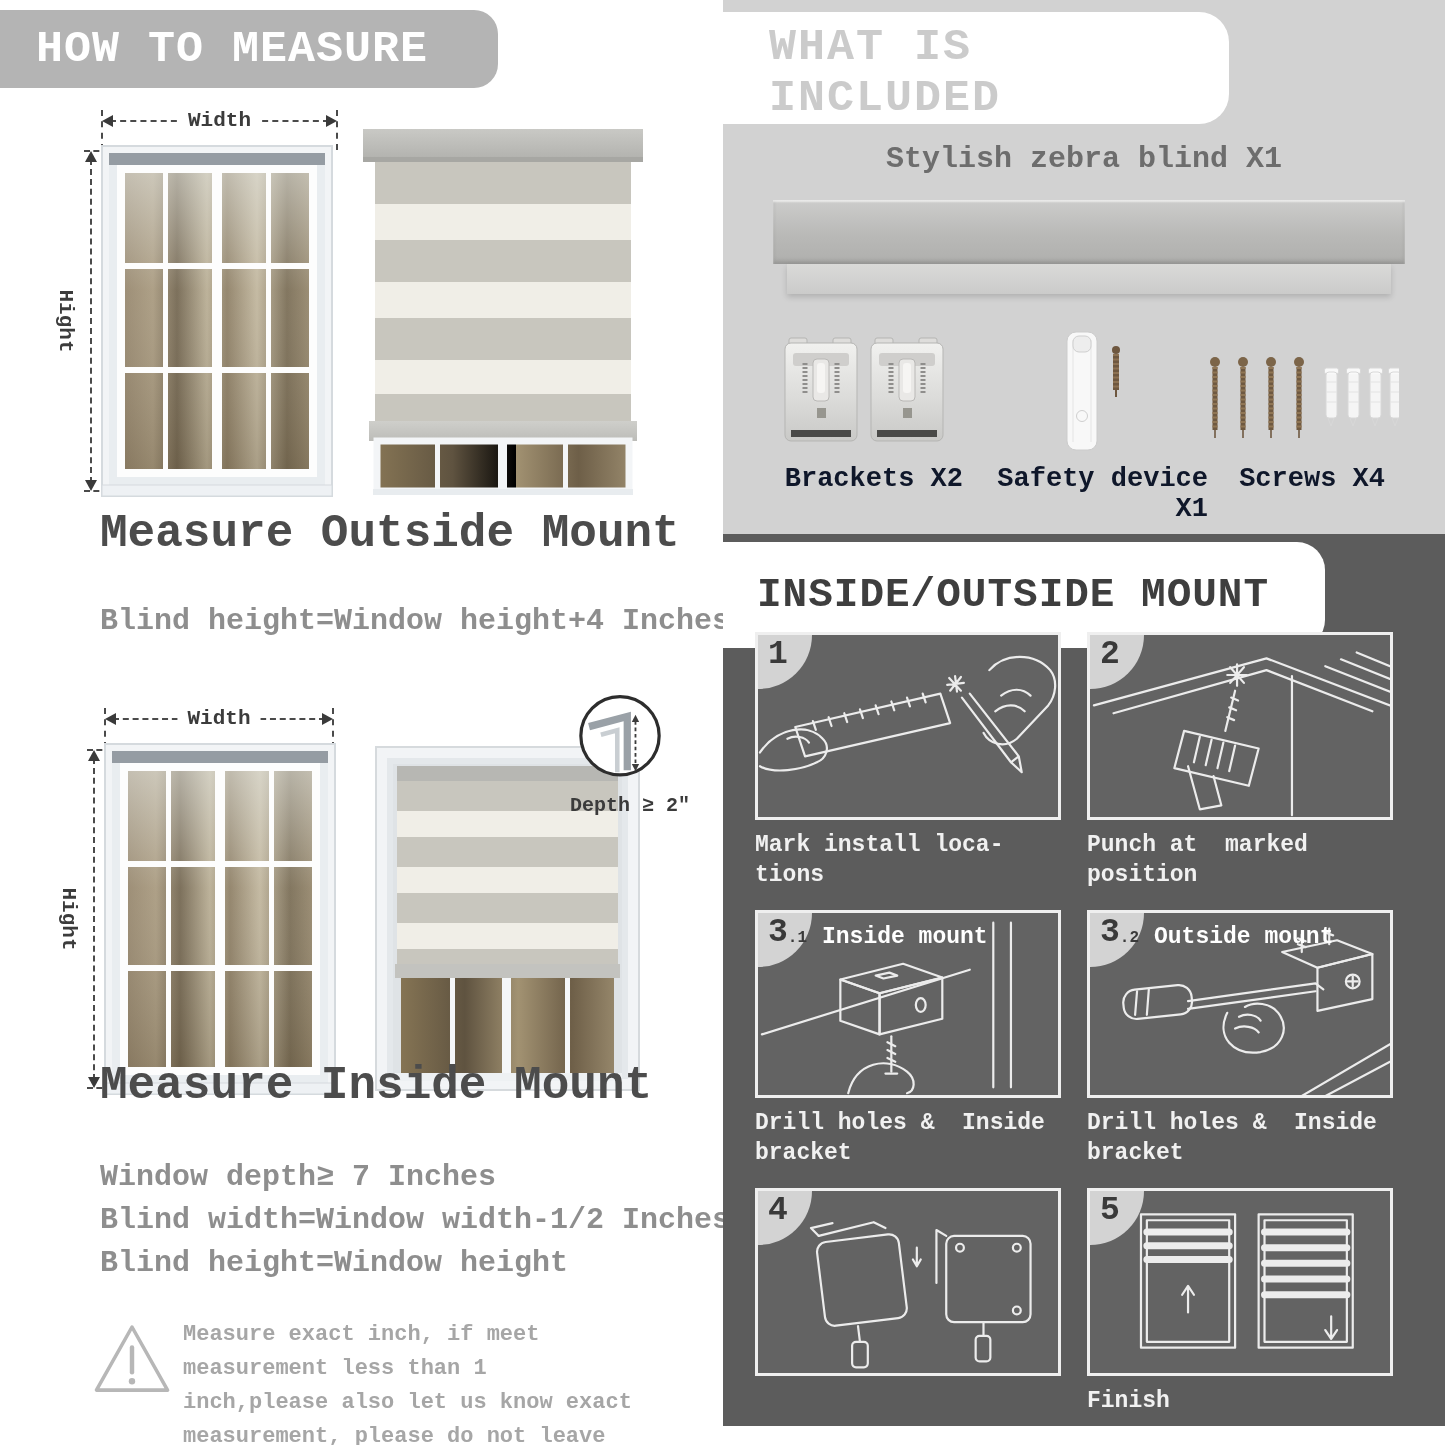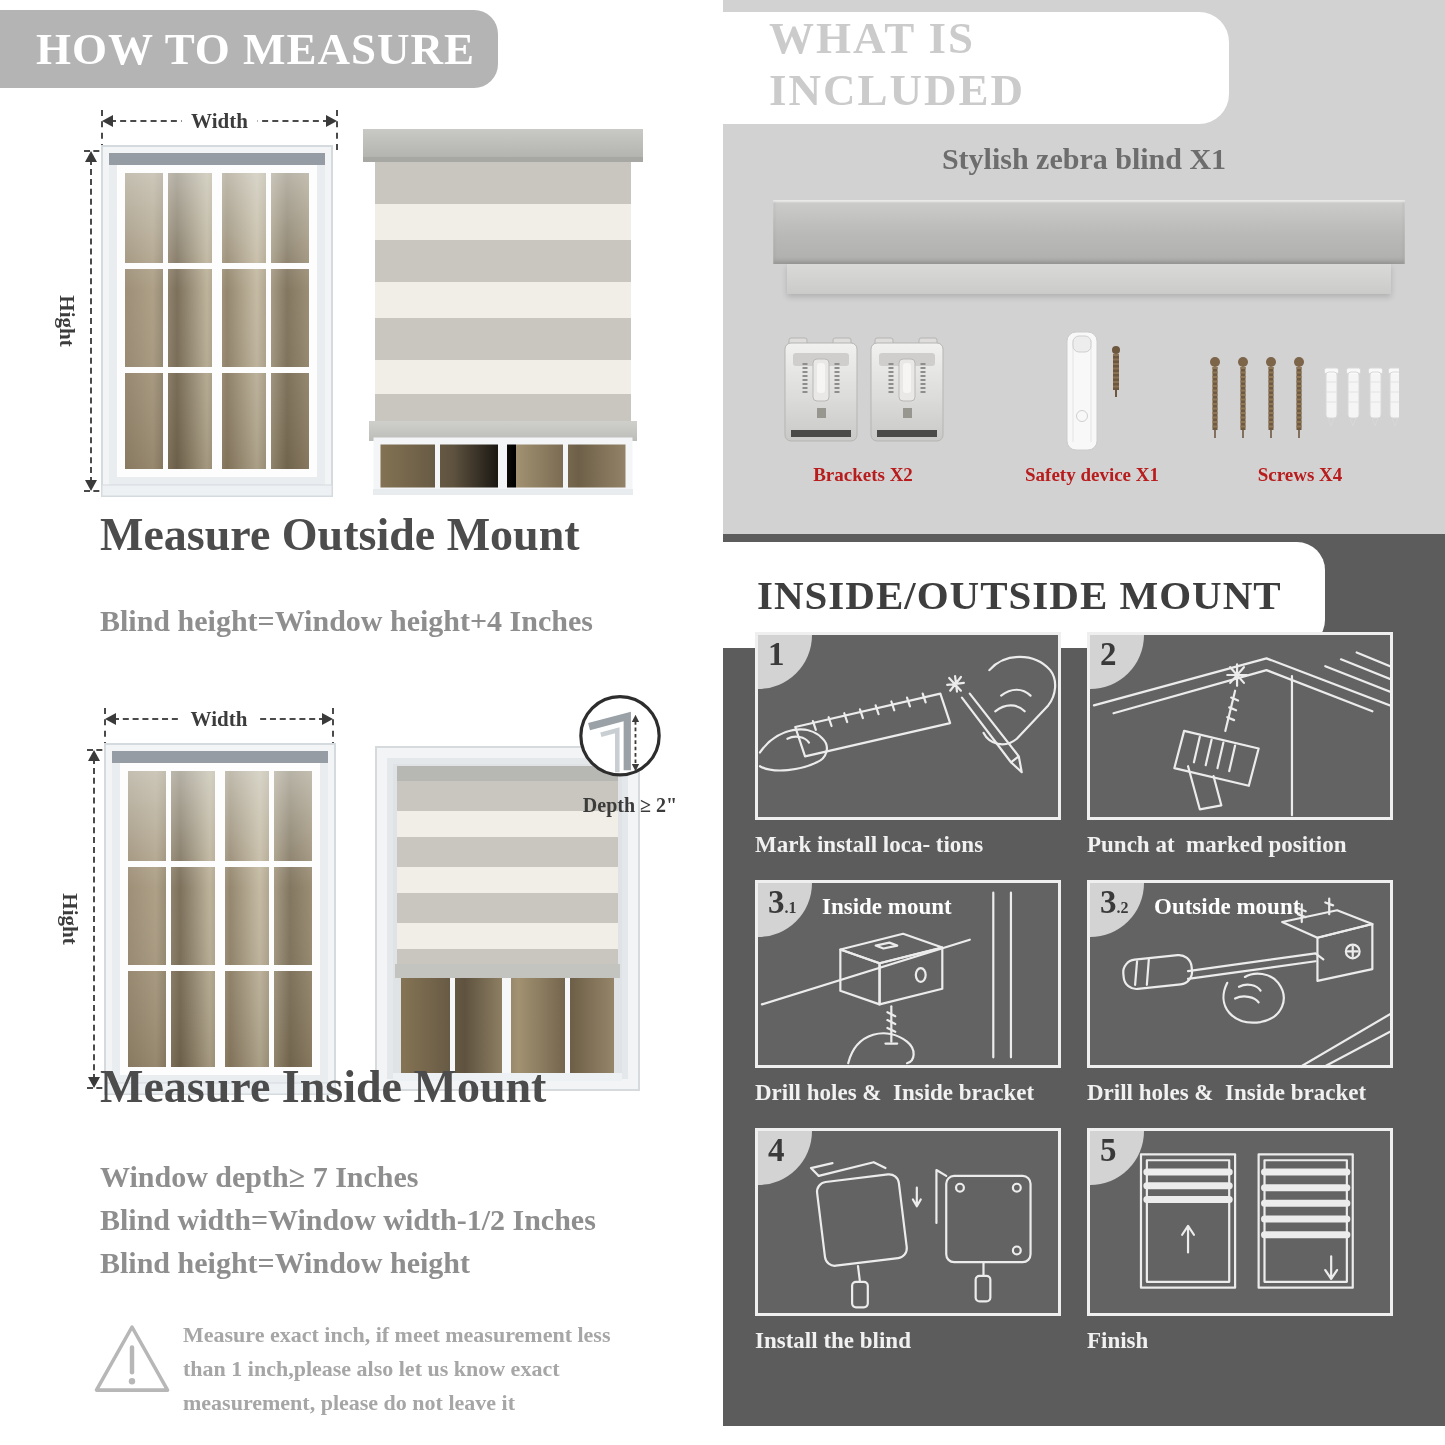--- a/index.html
+++ b/index.html
@@ -1,17 +1,17 @@
 <!DOCTYPE html>
 <html><head>
 <meta charset="utf-8">
 <style>
   html,body{margin:0;padding:0;background:#ffffff;}
   #canvas{position:relative;width:1445px;height:1445px;background:#ffffff;overflow:hidden;
-          font-family:Liberation Serif, serif;}
+          font-family:Liberation Mono, monospace;}
   [data-name]{box-sizing:border-box;}
 
   
   .howto-header{position:absolute;left:0;top:10px;width:498px;height:78px;background:#b4b4b4;
     border-radius:0 24px 24px 0;display:flex;align-items:center;padding-left:36px;}
   .howto-header span{color:#ffffff;font-size:45px;font-weight:bold;letter-spacing:1px;}
 
   .fig{position:absolute;}
   .fig1{left:30px;top:105px;width:625px;height:392px;}
   .fig2{left:30px;top:698px;width:640px;height:410px;}
@@ -41,31 +41,31 @@
   .sec-title{position:absolute;left:100px;font-size:46px;font-weight:bold;color:#4c4c4c;}
   .sec-rule{position:absolute;left:100px;font-size:30px;font-weight:bold;color:#8e8e8e;}
 
   .warn-icon{position:absolute;left:92px;top:1316px;width:80px;height:86px;}
   .warn-text{position:absolute;left:183px;top:1318px;width:460px;font-size:22px;font-weight:600;
     color:#a6a6a6;line-height:1.55;}
 
   
   .right-top{position:absolute;left:723px;top:0;width:722px;height:553px;background:#d2d2d2;}
   .included-header{position:absolute;left:0;top:12px;width:506px;height:112px;background:#ffffff;
-    border-radius:0 30px 30px 0;display:flex;align-items:flex-start;padding-left:46px;}
+    border-radius:0 30px 30px 0;display:flex;align-items:flex-end;padding-left:46px;}
   .included-header span{color:#cbcbcb;font-size:45px;font-weight:bold;letter-spacing:2px;}
   .product-label{position:absolute;left:0;top:142px;width:100%;text-align:center;
     font-size:30px;font-weight:bold;color:#6d6d6d;}
   .cassette-main{position:absolute;left:50px;top:200px;width:632px;height:64px;
     background:linear-gradient(180deg,#cccccb,#b9b9b7 55%,#afafad);
     box-shadow:inset 0 2px 2px rgba(255,255,255,.6), inset 0 -3px 4px rgba(0,0,0,.14);}
   .cassette-under{position:absolute;left:64px;top:264px;width:604px;height:30px;
     background:linear-gradient(180deg,#dadad8,#cbcbca);box-shadow:0 3px 6px rgba(0,0,0,.16);}
   .item-icon{position:absolute;}
-  .item-cap{position:absolute;top:464px;text-align:center;font-size:19px;font-weight:bold;color:#b91c1c;}
+  .item-cap{position:absolute;top:464px;text-align:right;font-size:27px;font-weight:bold;color:#0f172a;}
   .cap1{left:40px;width:200px;} .cap2{left:253px;width:232px;} .cap3{left:492px;width:170px;}
 
   
   .right-dark{position:absolute;left:723px;top:534px;width:722px;height:892px;background:#5c5c5c;}
   .mount-header{position:absolute;left:0;top:8px;width:602px;height:106px;background:#ffffff;
     border-radius:0 28px 28px 0;display:flex;align-items:center;padding-left:34px;}
   .mount-header span{color:#3e3e3e;font-size:41px;font-weight:bold;letter-spacing:1px;}
   .steps{position:absolute;left:32px;top:98px;display:grid;grid-template-columns:312px 312px;column-gap:20px;}
   .step{margin-bottom:20px;}
   .panel{position:relative;width:306px;height:188px;border:3px solid #efefef;background:#636363;overflow:hidden;}
@@ -513,21 +513,20 @@
               <circle cx="264" cy="120" r="4"></circle>
             <path d="M230,132 l0,14"></path>
             <rect x="222" y="146" width="15" height="26" rx="4"></rect>
           </svg>
           <div class="badge" data-name="step-number-badge">
             <span class="num" data-name="step-number">4</span>
             <span class="sub" data-name="step-subnumber"></span>
           </div>
           <span class="inline-label" data-name="step-inline-label"></span>
         </div>
-        <div class="caption" data-name="step-4-caption">Install the blind</div>
       </div>
 
       <div class="step" data-name="mount-step-5">
         <div class="panel" data-name="step-5-panel">
           <svg class="art" viewBox="0 0 306 182" fill="none" stroke="#ececec" stroke-width="2.2" stroke-linecap="round" stroke-linejoin="round" data-name="step-5-illustration">
             <rect x="52" y="22" width="96" height="136"></rect>
             <rect x="58" y="28" width="84" height="124"></rect>
             <path d="M58,40 h84 M58,54 h84 M58,68 h84" stroke-width="7"></path>
             <path d="M100,122 l0,-26 M94,104 l6,-9 l6,9"></path>
             <rect x="172" y="22" width="96" height="136"></rect>

